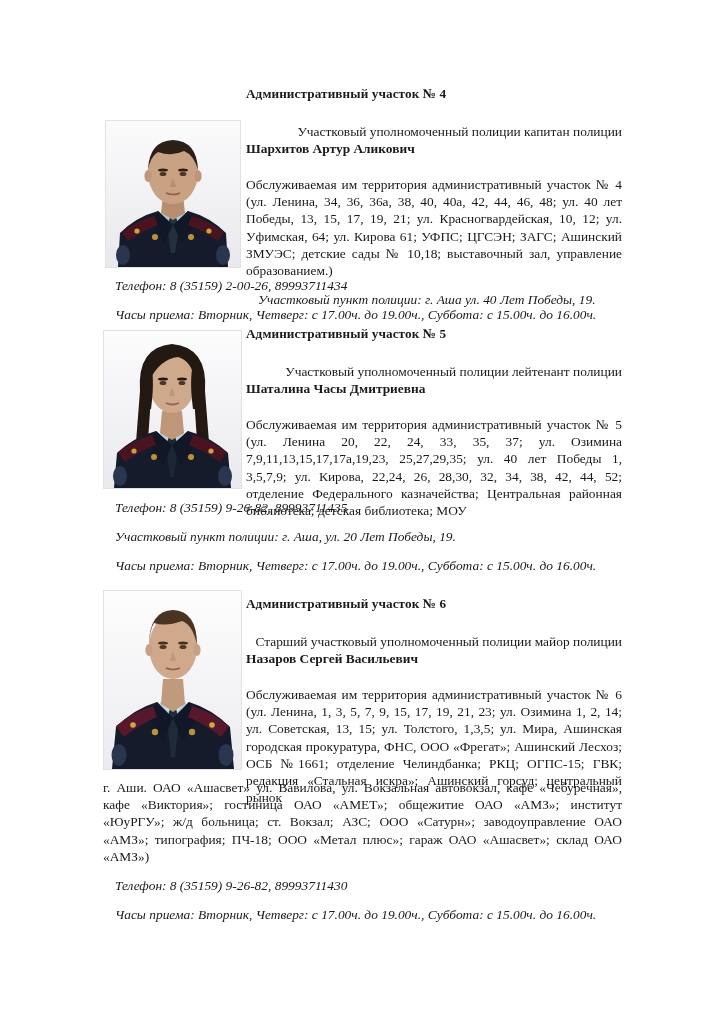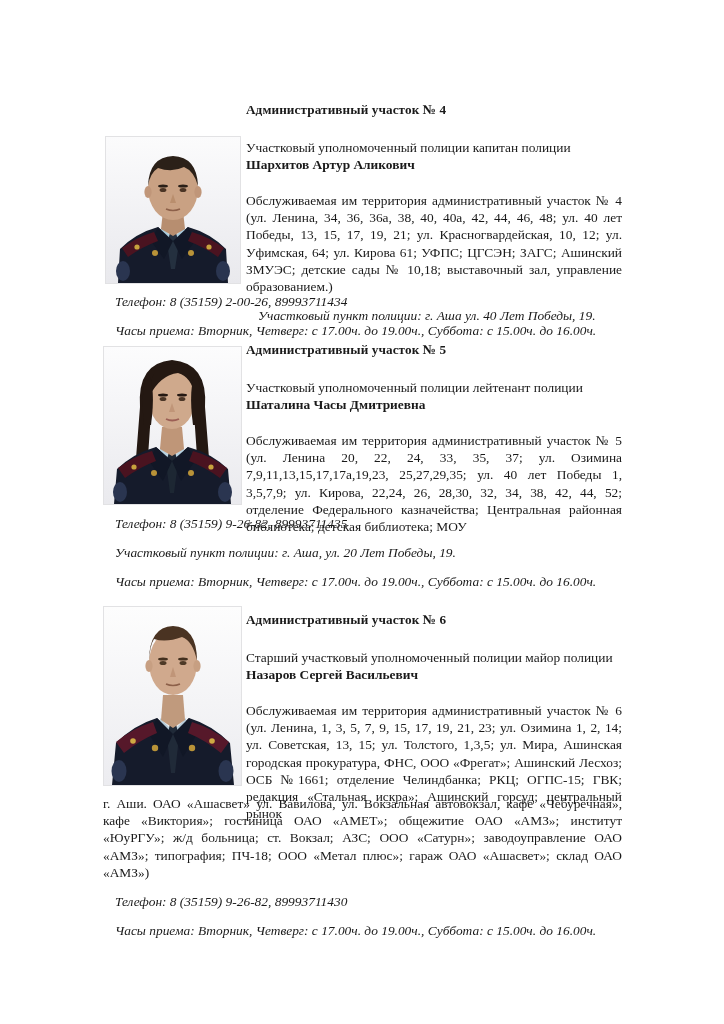--- a/index.html
+++ b/index.html
@@ -11,21 +11,21 @@
   body {
     width: 724px;
     height: 1024px;
     position: relative;
     font-family: "Liberation Serif", "DejaVu Serif", serif;
     color: #1a1a1a;
     overflow: hidden;
   }
   .page {
     position: absolute;
-    left: 0; top: 16px;
+    left: 0; top: 0;
     width: 724px;
     height: 784px;
     background: #fff;
   }
   
   .section {
     position: absolute;
     left: 0;
     width: 724px;
   }
@@ -44,20 +44,21 @@
     font-weight: bold;
     font-size: 13.2px;
     line-height: 15px;
     letter-spacing: 0.1px;
     margin: 0;
   }
   .rank {
     font-size: 13.4px;
     line-height: 17px;
     margin: 0;
+    text-align: right;
   }
   .fio {
     font-weight: bold;
     font-size: 13.4px;
     line-height: 17px;
     margin: 0;
   }
   .body-just {
     font-size: 13.4px;
     line-height: 17.2px;

